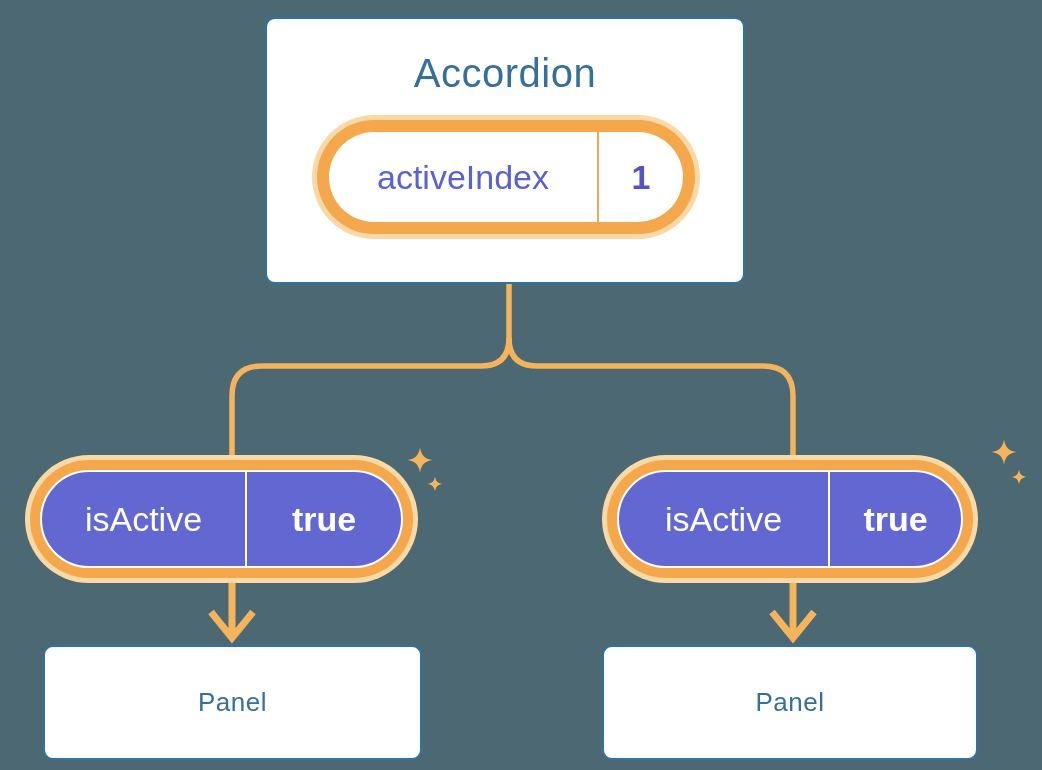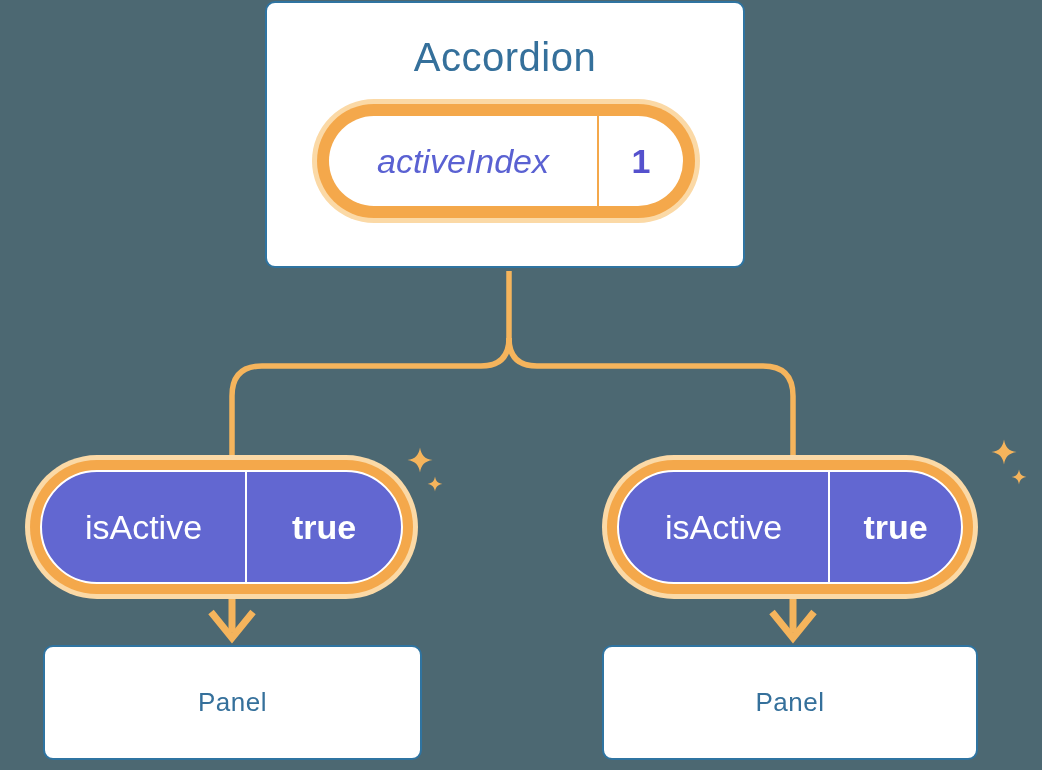--- a/index.html
+++ b/index.html
@@ -36,21 +36,21 @@
   .arrow-stem { fill: none; stroke: var(--line-orange); stroke-width: 7px; }
   .arrow-head { fill: none; stroke: var(--line-orange); stroke-width: 7px; stroke-linejoin: miter; }
   .sparkle { fill: var(--line-orange); }
 
   .card {
     position: absolute;
     background: var(--card-bg);
     border: 2.5px solid var(--card-border);
     border-radius: 10px;
   }
-  .accordion-card { left: 265px; top: 1px;  width: 480px; height: 267px; }
+  .accordion-card { left: 265px; top: 17px;  width: 480px; height: 267px; }
   .panel-card-left  { left: 43px;  top: 645px; width: 379px; height: 115px; display: flex; align-items: center; justify-content: center; }
   .panel-card-right { left: 602px; top: 645px; width: 376px; height: 115px; display: flex; align-items: center; justify-content: center; }
 
   .accordion-title {
     position: absolute;
     left: 0; top: 32px; width: 100%;
     text-align: center;
     font-size: 40px;
     color: var(--heading-text);
     letter-spacing: 0.5px;
@@ -85,26 +85,26 @@
     align-items: center;
     justify-content: center;
     font-size: 34px;
   }
   .value { font-weight: bold; }
 
   
   .state-pill { left: 45px; top: 96px; width: 388px; height: 124px; }
   .state-pill .pill-ring  { padding: 12px; }
   .state-pill .pill-inner { background: var(--card-bg); }
-  .state-pill .label { width: 268px; color: var(--label-purple); font-style: italic; }
+  .state-pill .label { width: 268px; color: var(--label-purple); }
   .state-pill .divider { width: 2px; background: var(--ring-orange); }
   .state-pill .value { flex: 1; color: var(--value-purple); }
 
   
-  .prop-pill { position: absolute; height: 144px; }
+  .prop-pill { position: absolute; height: 128px; }
   .prop-pill .pill-ring  { padding: 10px; }
   .prop-pill .pill-inner { background: var(--pill-purple); border: 2.5px solid var(--white); }
   .prop-pill .cell { color: var(--white); }
   .prop-pill .divider { width: 2px; background: var(--white); }
   .prop-pill .value { flex: 1; }
 
   .prop-pill-left  { left: 25px;  top: 455px; width: 393px; }
   .prop-pill-left .label { width: 203px; }
   .prop-pill-right { left: 602px; top: 455px; width: 376px; }
   .prop-pill-right .label { width: 209px; }

